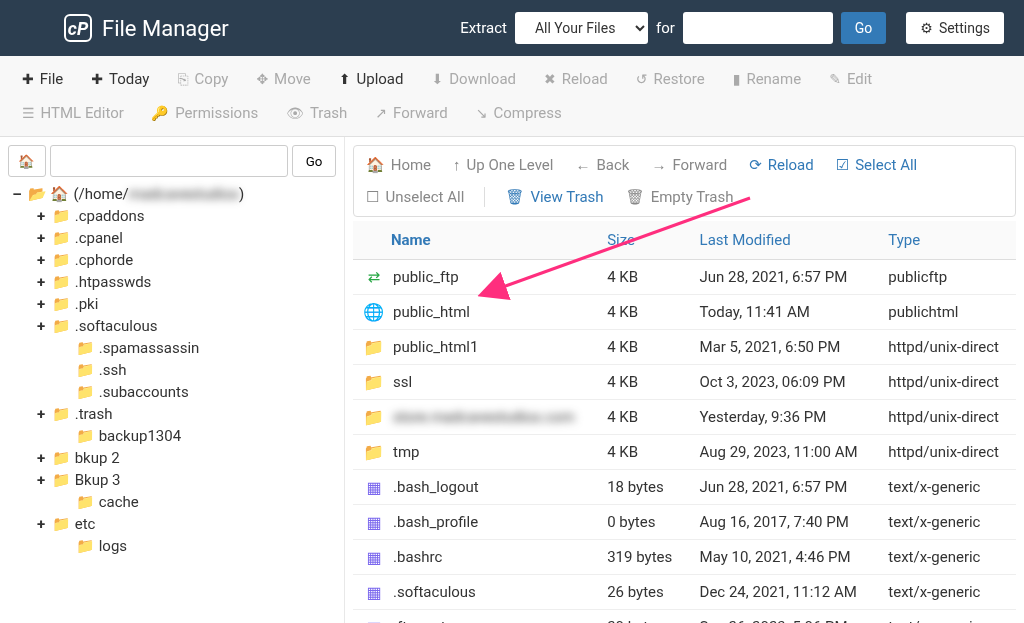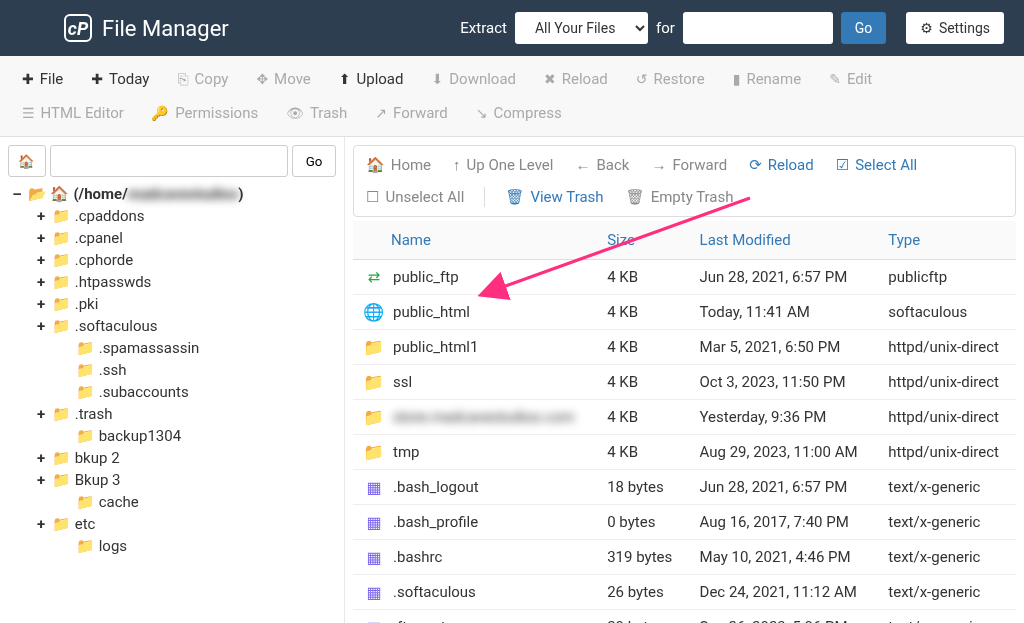--- a/index.html
+++ b/index.html
@@ -37,37 +37,37 @@
 .collapse-btn { width: 100%; height: 34px; border: 1px solid #ccc; background: #fff; border-radius: 3px; cursor: pointer; margin-bottom: 8px; font-size: 15px; }
 
 
 .tree { font-size: 15px; }
 .tree-item { display: flex; align-items: center; gap: 4px; padding: 2px 0; cursor: pointer; white-space: nowrap; }
 .tree-toggle { width: 14px; text-align: center; font-weight: bold; color: #333; }
 .tree-toggle.blank { color: transparent; }
 .folder-icon { color: #f0ad4e; font-size: 15px; }
 .folder-icon.open { color: #f0ad4e; }
 .tree-label { color: #333; }
-.tree-label.bold { font-weight: bold; }
+.tree-label.bold { font-weight: normal; }
 .blur { filter: blur(4px); }
 .tree .lvl0 { padding-left: 2px; }
 .tree .lvl1 { padding-left: 26px; }
 .tree .lvl2 { padding-left: 50px; }
 
 
 .navbar { border: 1px solid #ddd; border-radius: 4px; margin: 8px 8px 4px 8px; padding: 6px 10px; display: flex; flex-wrap: wrap; gap: 6px 18px; align-items: center; }
 .nav-btn { background: transparent; border: none; cursor: pointer; font-size: 15px; display: flex; align-items: center; gap: 6px; color: #888; padding: 4px 2px; }
 .nav-btn.active { color: #337ab7; }
 .nav-sep { width: 1px; height: 20px; background: #ddd; }
 
 
 .table-wrap { flex: 1; overflow: auto; margin: 0 8px; }
 table { width: 100%; border-collapse: collapse; }
 thead th { text-align: left; padding: 10px 12px; font-weight: 400; color: #337ab7; border-bottom: 1px solid #ddd; background: #fafafa; font-size: 15px; }
-thead th:first-child { padding-left: 38px; }
+thead th:first-child { padding-left: 38px; font-weight: bold; }
 tbody td { padding: 8px 12px; border-bottom: 1px solid #eee; font-size: 15px; color: #333; }
 .file-cell { display: flex; align-items: center; gap: 10px; }
 .file-icon { width: 18px; height: 18px; display: flex; align-items: center; justify-content: center; }
 .ic-folder { color: #f0ad4e; font-size: 17px; }
 .ic-doc { color: #7b68ee; font-size: 16px; }
 .ic-globe { color: #337ab7; font-size: 17px; }
 .ic-ftp { color: #28a745; font-size: 15px; }
 
 
 .arrow-svg { position: absolute; top: 188px; left: 470px; pointer-events: none; }
@@ -327,42 +327,42 @@
               </tr>
               <tr>
                 <td>
                   <div class="file-cell">
                     <span class="file-icon ic-globe">🌐</span>
                     <span>public_html</span>
                   </div>
                 </td>
                 <td>4 KB</td>
                 <td>Today, 11:41 AM</td>
-                <td>softaculous</td>
+                <td>publichtml</td>
               </tr>
               <tr>
                 <td>
                   <div class="file-cell">
                     <span class="file-icon ic-folder">📁</span>
                     <span>public_html1</span>
                   </div>
                 </td>
                 <td>4 KB</td>
                 <td>Mar 5, 2021, 6:50 PM</td>
                 <td>httpd/unix-direct</td>
               </tr>
               <tr>
                 <td>
                   <div class="file-cell">
                     <span class="file-icon ic-folder">📁</span>
                     <span>ssl</span>
                   </div>
                 </td>
                 <td>4 KB</td>
-                <td>Oct 3, 2023, 11:50 PM</td>
+                <td>Oct 3, 2023, 06:09 PM</td>
                 <td>httpd/unix-direct</td>
               </tr>
               <tr>
                 <td>
                   <div class="file-cell">
                     <span class="file-icon ic-folder">📁</span>
                     <span class="blur">store.madcavestudios.com</span>
                   </div>
                 </td>
                 <td>4 KB</td>

